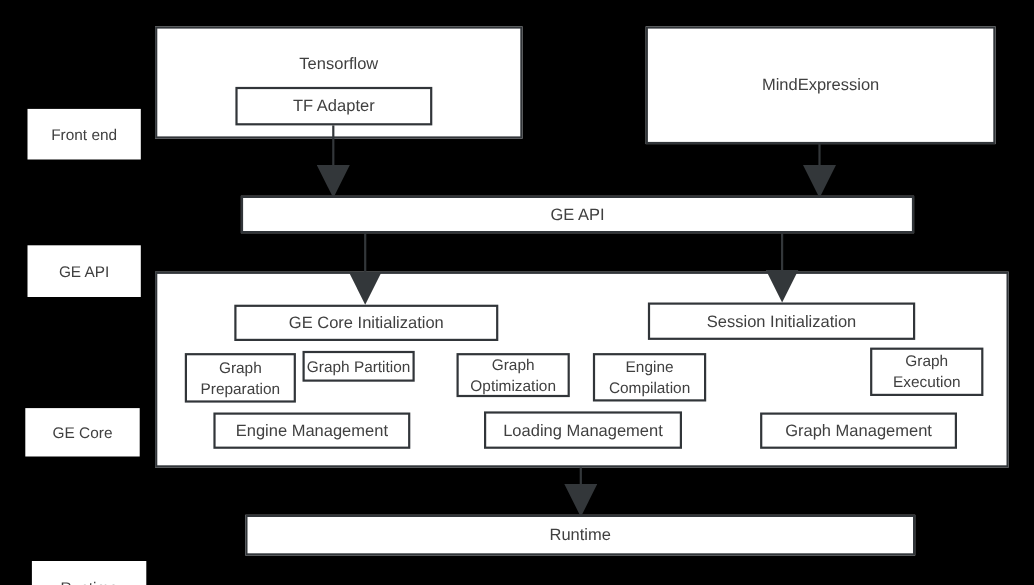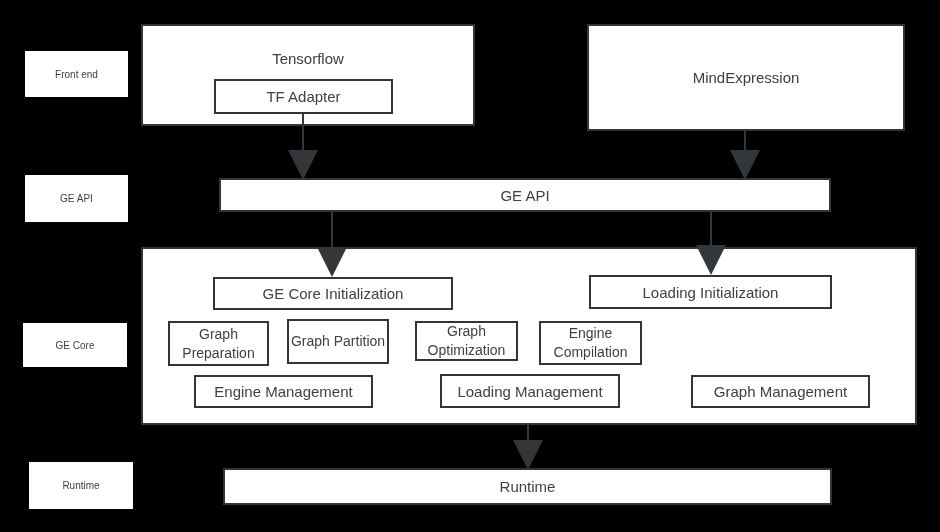--- a/index.html
+++ b/index.html
@@ -11,21 +11,22 @@
   }
   html,body{margin:0;padding:0;background:var(--background);}
   #canvas{
     position:relative;width:940px;height:532px;background:var(--background);
     font-family:"Liberation Sans",sans-serif;color:var(--text);overflow:hidden;
   }
   #canvas *{box-sizing:border-box;}
   .rlabel{
     position:absolute;background:var(--box-fill);color:var(--text);
     display:flex;align-items:center;justify-content:center;
-    font-size:10px;
+    font-size:14px;
+    margin-top:48px;
   }
   .box{
     position:absolute;background:var(--box-fill);border:2px solid var(--box-border);
     color:var(--text);
   }
   .center{display:flex;align-items:center;justify-content:center;text-align:center;}
   .fs15{font-size:15px;}
   .fs14{font-size:14px;line-height:19px;}
   .box-title{
     position:absolute;left:0;right:0;top:24px;text-align:center;font-size:15px;
@@ -49,26 +50,27 @@
     <div class="box center fs15" style="left:71px;top:53px;width:179px;height:35px">TF Adapter</div>
   </div>
 
   <div class="box center fs15" style="left:587px;top:24px;width:318px;height:107px">MindExpression</div>
 
   <div class="box center fs15" style="left:219px;top:178px;width:612px;height:34px">GE API</div>
 
   <div class="box" style="left:141px;top:247px;width:776px;height:178px">
 
     <div class="box center fs15" style="left:70px;top:28px;width:240px;height:33px">GE Core Initialization</div>
-    <div class="box center fs15" style="left:446px;top:26px;width:243px;height:34px">Loading Initialization</div>
+    <div class="box center fs15" style="left:446px;top:26px;width:243px;height:34px">Session Initialization</div>
 
     <div class="box center fs14" style="left:25px;top:72px;width:101px;height:45px">Graph Preparation</div>
-    <div class="box center fs14" style="left:144px;top:70px;width:102px;height:45px">Graph Partition</div>
+    <div class="box center fs14" style="left:132px;top:70px;width:102px;height:28px">Graph Partition</div>
     <div class="box center fs14" style="left:272px;top:72px;width:103px;height:40px">Graph Optimization</div>
     <div class="box center fs14" style="left:396px;top:72px;width:103px;height:44px">Engine Compilation</div>
+    <div class="box center fs14" style="left:648px;top:67px;width:103px;height:44px">Graph Execution</div>
 
     <div class="box center fs15" style="left:51px;top:126px;width:179px;height:33px">Engine Management</div>
     <div class="box center fs15" style="left:297px;top:125px;width:180px;height:34px">Loading Management</div>
     <div class="box center fs15" style="left:548px;top:126px;width:179px;height:33px">Graph Management</div>
   </div>
 
   <div class="box center fs15" style="left:223px;top:468px;width:609px;height:37px">Runtime</div>
 
   <svg id="arrows" width="940" height="532">
     <defs>

